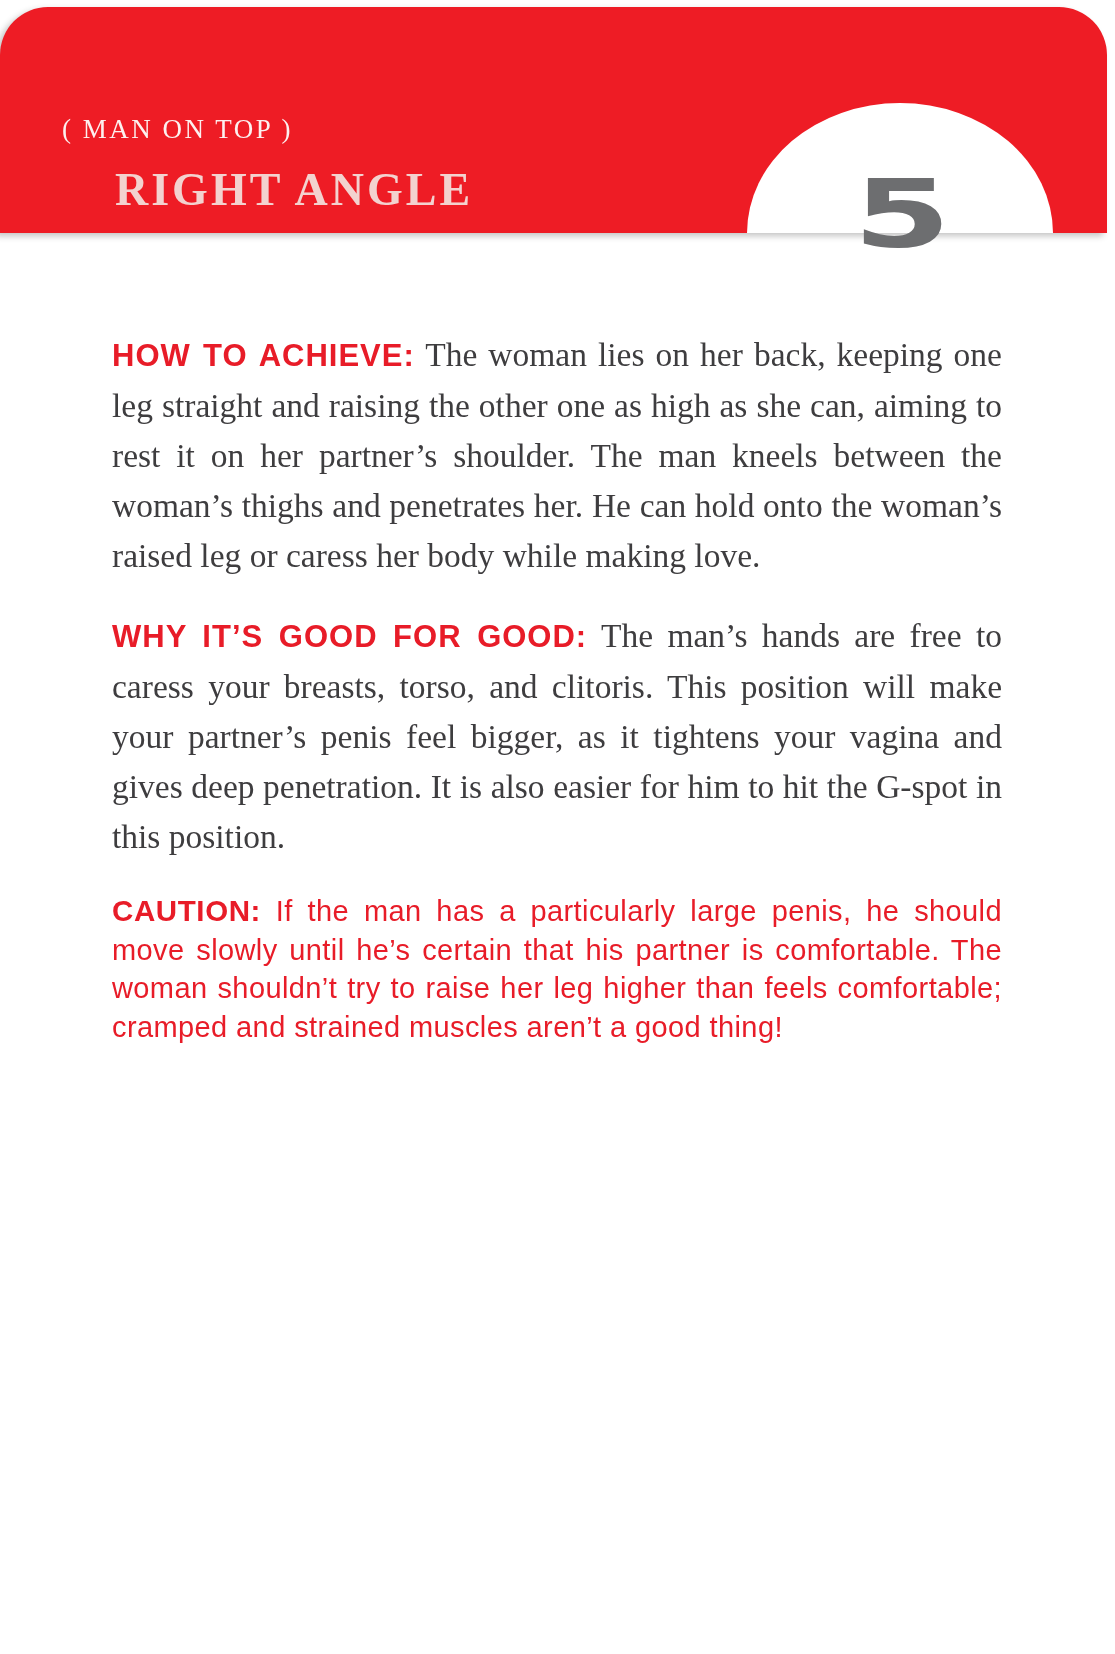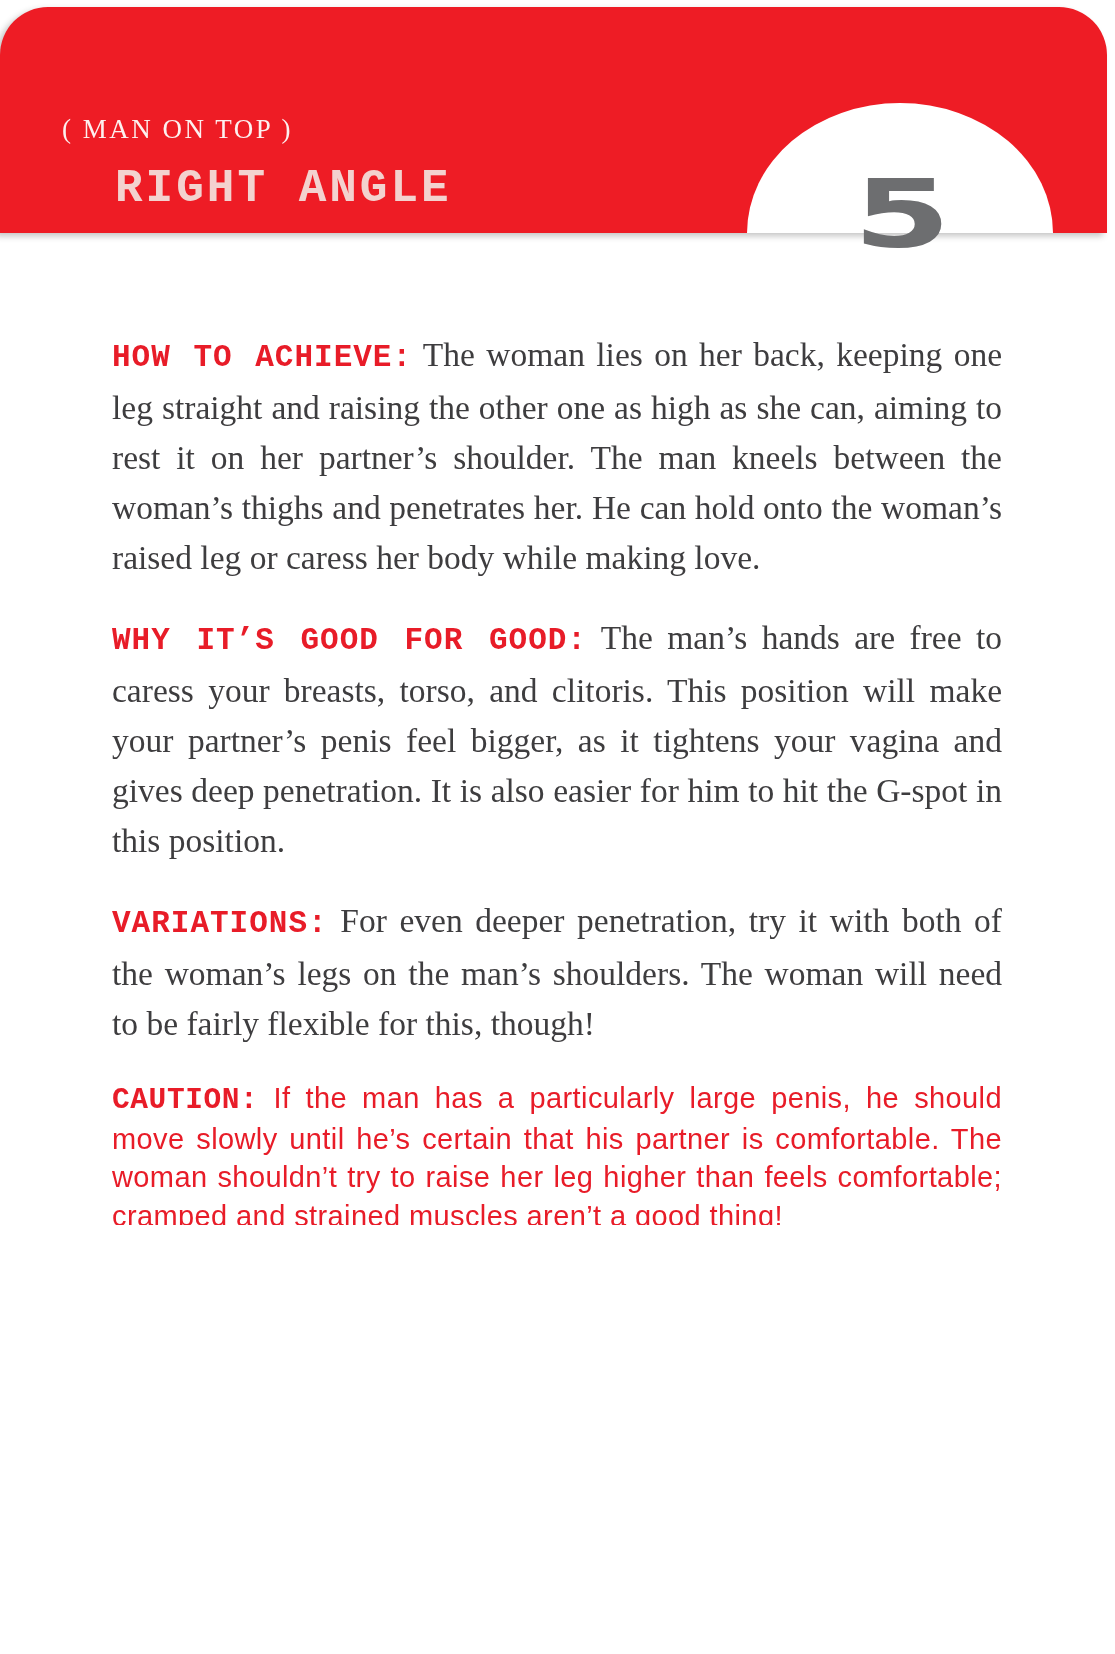--- a/index.html
+++ b/index.html
@@ -7,33 +7,33 @@
         font-family:"Liberation Serif", serif;}
 
   
   .header-band{position:absolute;left:0;top:7px;width:1107px;height:226px;
     background:var(--red,#ee1c25);border-radius:48px 48px 0 0;
     box-shadow:-4px 3px 6px rgba(40,40,40,.28);}
   .category{position:absolute;left:62px;top:107px;
     font-family:"Liberation Serif", serif;font-size:27px;letter-spacing:2.5px;
     color:var(--category-white,#fdf0ef);}
   .title{position:absolute;left:115px;top:156px;
-    font-family:Liberation Mono, monospace;font-weight:bold;font-size:46px;
+    font-family:Liberation Serif, serif;font-weight:bold;font-size:46px;
     letter-spacing:3px;color:var(--title-pink,#f3d2cf);}
   .notch{position:absolute;left:747px;bottom:0;width:306px;height:130px;background:#ffffff;
     border-radius:153px 153px 0 0 / 130px 130px 0 0;}
   .card-number{position:absolute;left:852px;top:168px;width:100px;text-align:center;
     font-family:"DejaVu Sans", sans-serif;font-weight:bold;font-size:94px;line-height:1;
     color:var(--number-gray,#6d6e70);transform:scaleX(1.5);transform-origin:50% 50%;z-index:3;}
 
   
   .content{position:absolute;left:112px;top:330px;width:890px;}
   .content p{margin:0 0 30px 0;font-size:33.5px;line-height:50px;text-align:justify;
     color:var(--body-gray,#3e3d3f);}
-  .content .lbl{font-family:Liberation Mono, monospace;font-weight:bold;font-size:31px;
+  .content .lbl{font-family:Liberation Sans, sans-serif;font-weight:bold;font-size:31px;
     letter-spacing:1px;color:var(--label-red,#e81c28);}
   .content p.caution{font-family:"Liberation Sans", sans-serif;font-size:29px;line-height:38.5px;
     letter-spacing:.4px;color:var(--caution-red,#e81c28);margin-bottom:0;}
   .content p.caution .lbl{font-size:29.5px;letter-spacing:.6px;margin-top:12px;}
 
   
   .effort-label{position:absolute;left:822px;top:1514px;width:170px;text-align:right;
     font-family:"Liberation Serif", serif;font-size:19px;letter-spacing:2.5px;
     color:var(--effort-gray,#565759);}
   .footer-band{position:absolute;left:0;top:1557px;width:1107px;height:93px;
@@ -60,24 +60,20 @@
 
   <div class="content">
     <p>
       <span class="lbl">HOW TO ACHIEVE:</span>
       <span>The woman lies on her back, keeping one leg straight and raising the other one as high as she can, aiming to rest it on her partner’s shoulder. The man kneels between the woman’s thighs and penetrates her. He can hold onto the woman’s raised leg or caress her body while making love.</span>
     </p>
     <p>
       <span class="lbl">WHY IT’S GOOD FOR GOOD:</span>
       <span>The man’s hands are free to caress your breasts, torso, and clitoris. This position will make your partner’s penis feel bigger, as it tightens your vagina and gives deep penetration. It is also easier for him to hit the G-spot in this position.</span>
     </p>
-    <p>
-      <span class="lbl">VARIATIONS:</span>
-      <span>For even deeper penetration, try it with both of the woman’s legs on the man’s shoulders. The woman will need to be fairly flexible for this, though!</span>
-    </p>
     <p class="caution">
       <span class="lbl">CAUTION:</span>
       <span>If the man has a particularly large penis, he should move slowly until he’s certain that his partner is comfortable. The woman shouldn’t try to raise her leg higher than feels comfortable; cramped and strained muscles aren’t a good thing!</span>
     </p>
   </div>
 
   <div class="effort-label">EFFORT</div>
 
   <div class="footer-band"></div>
 

